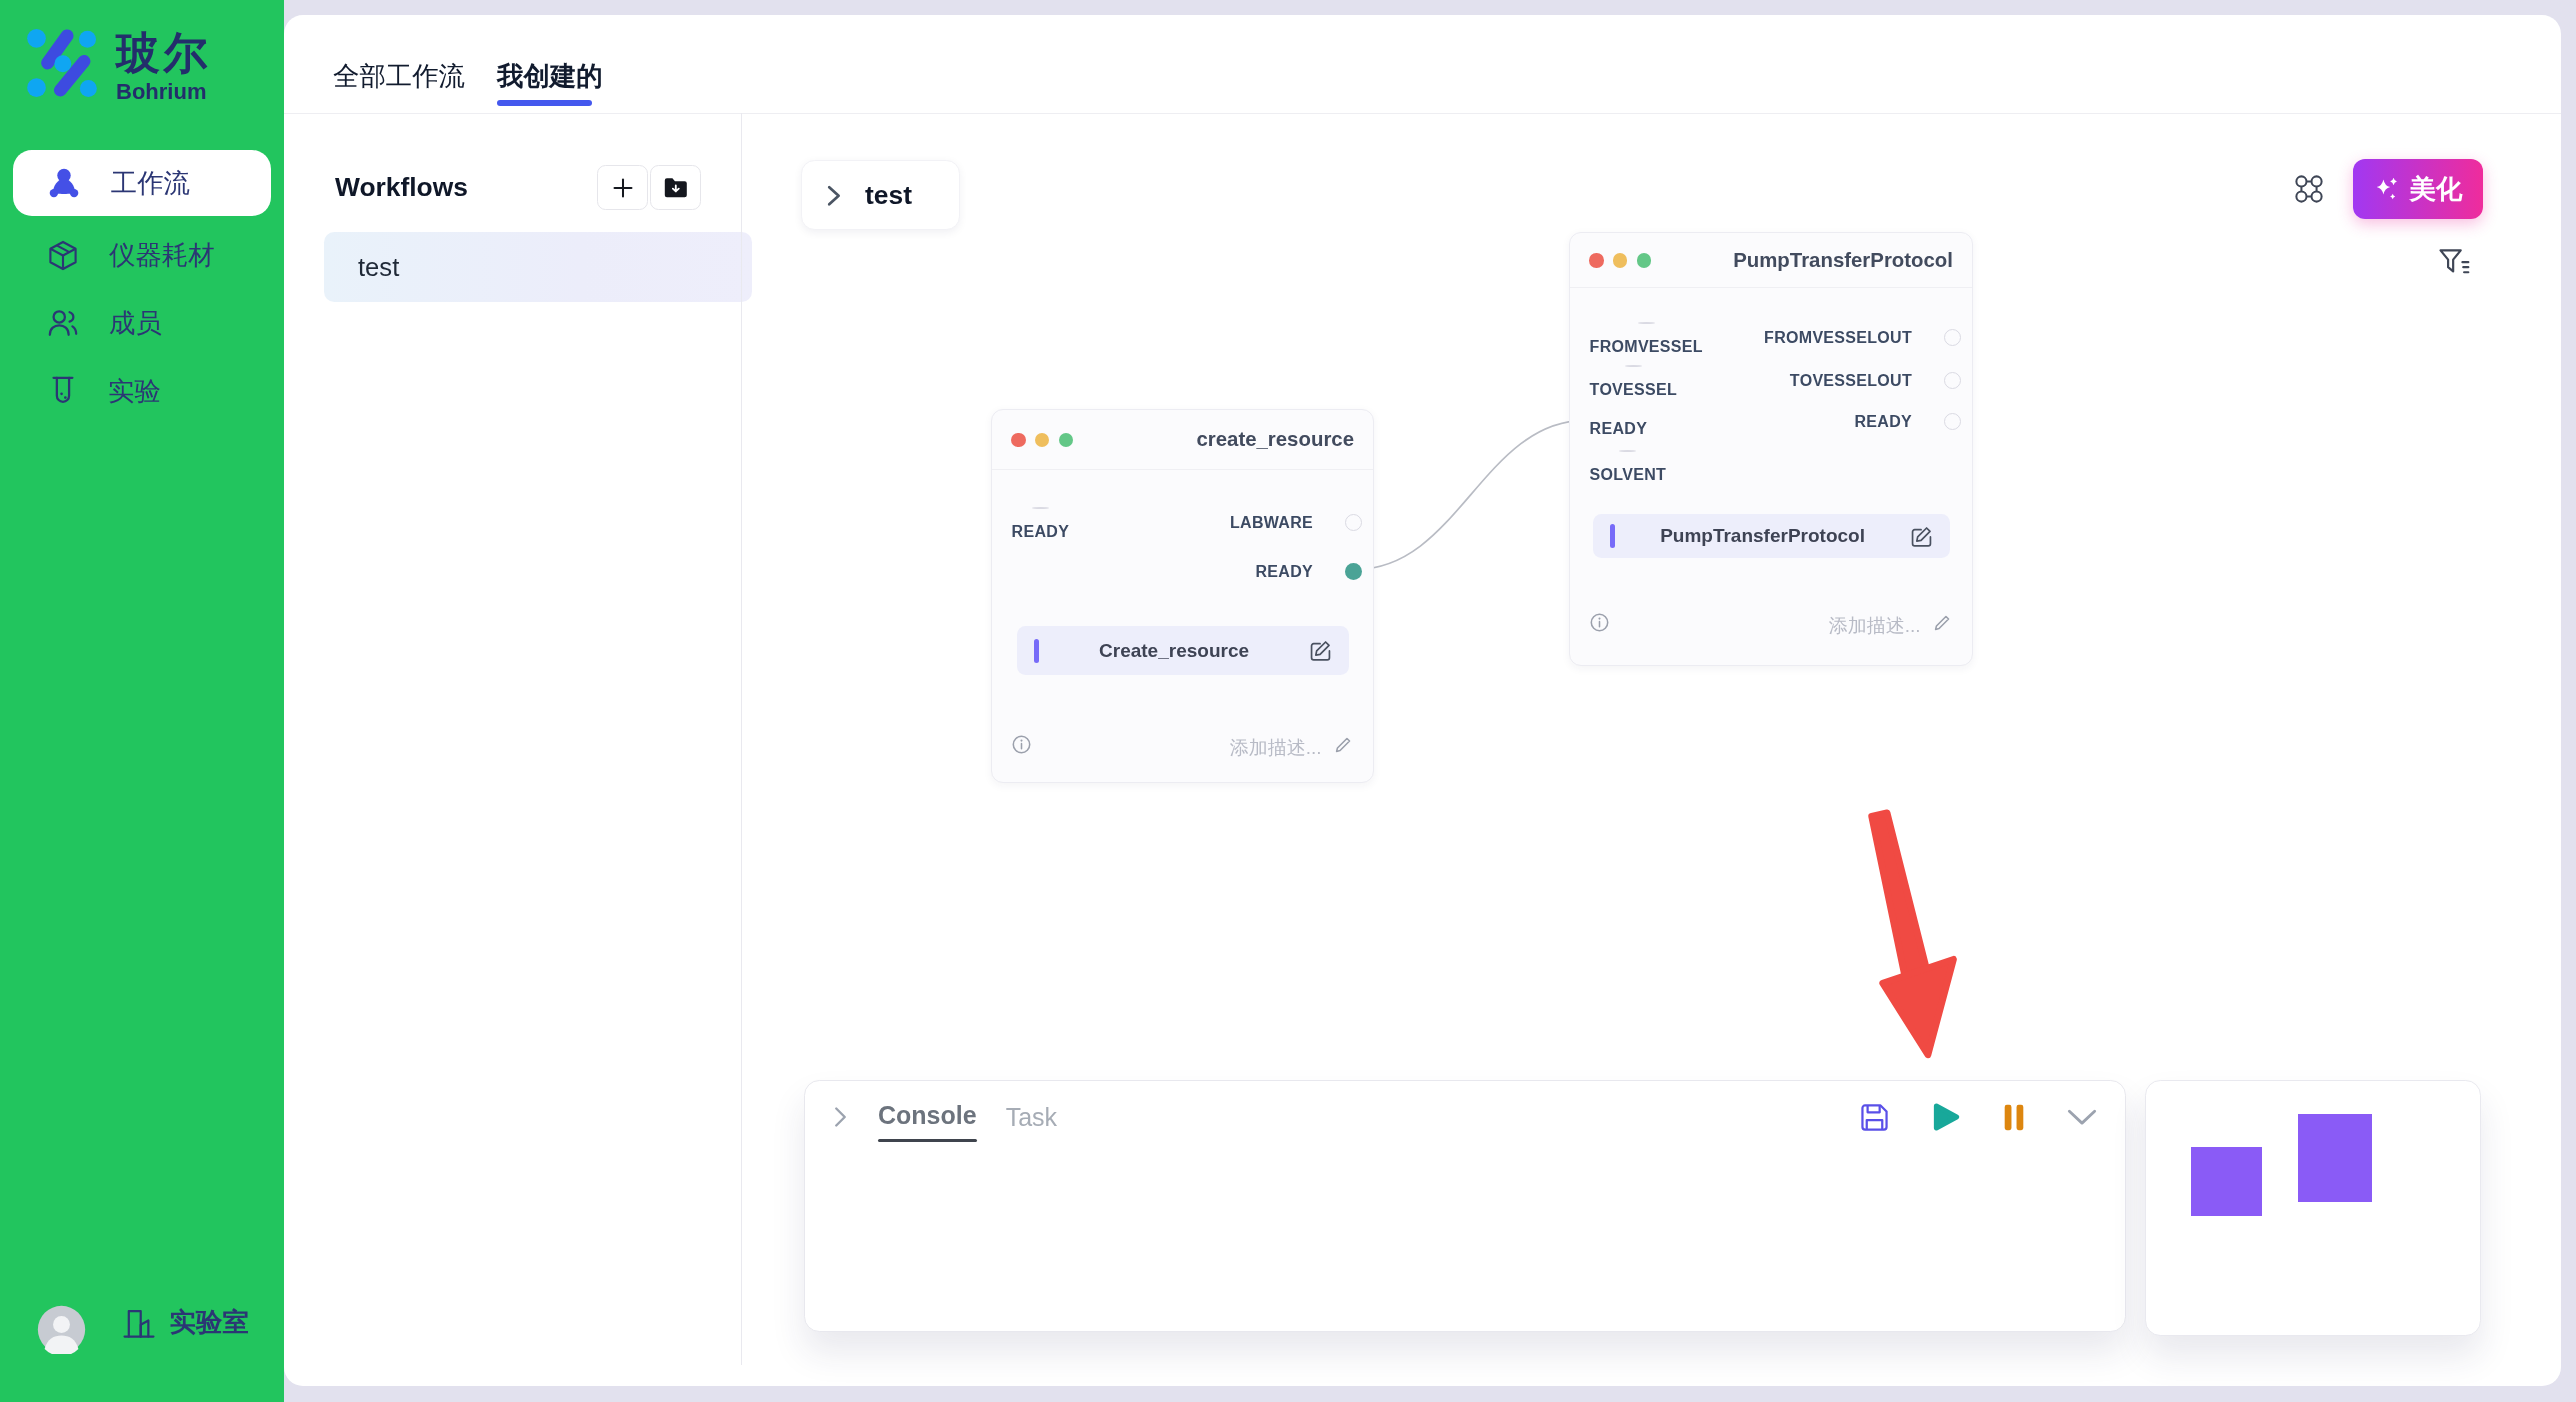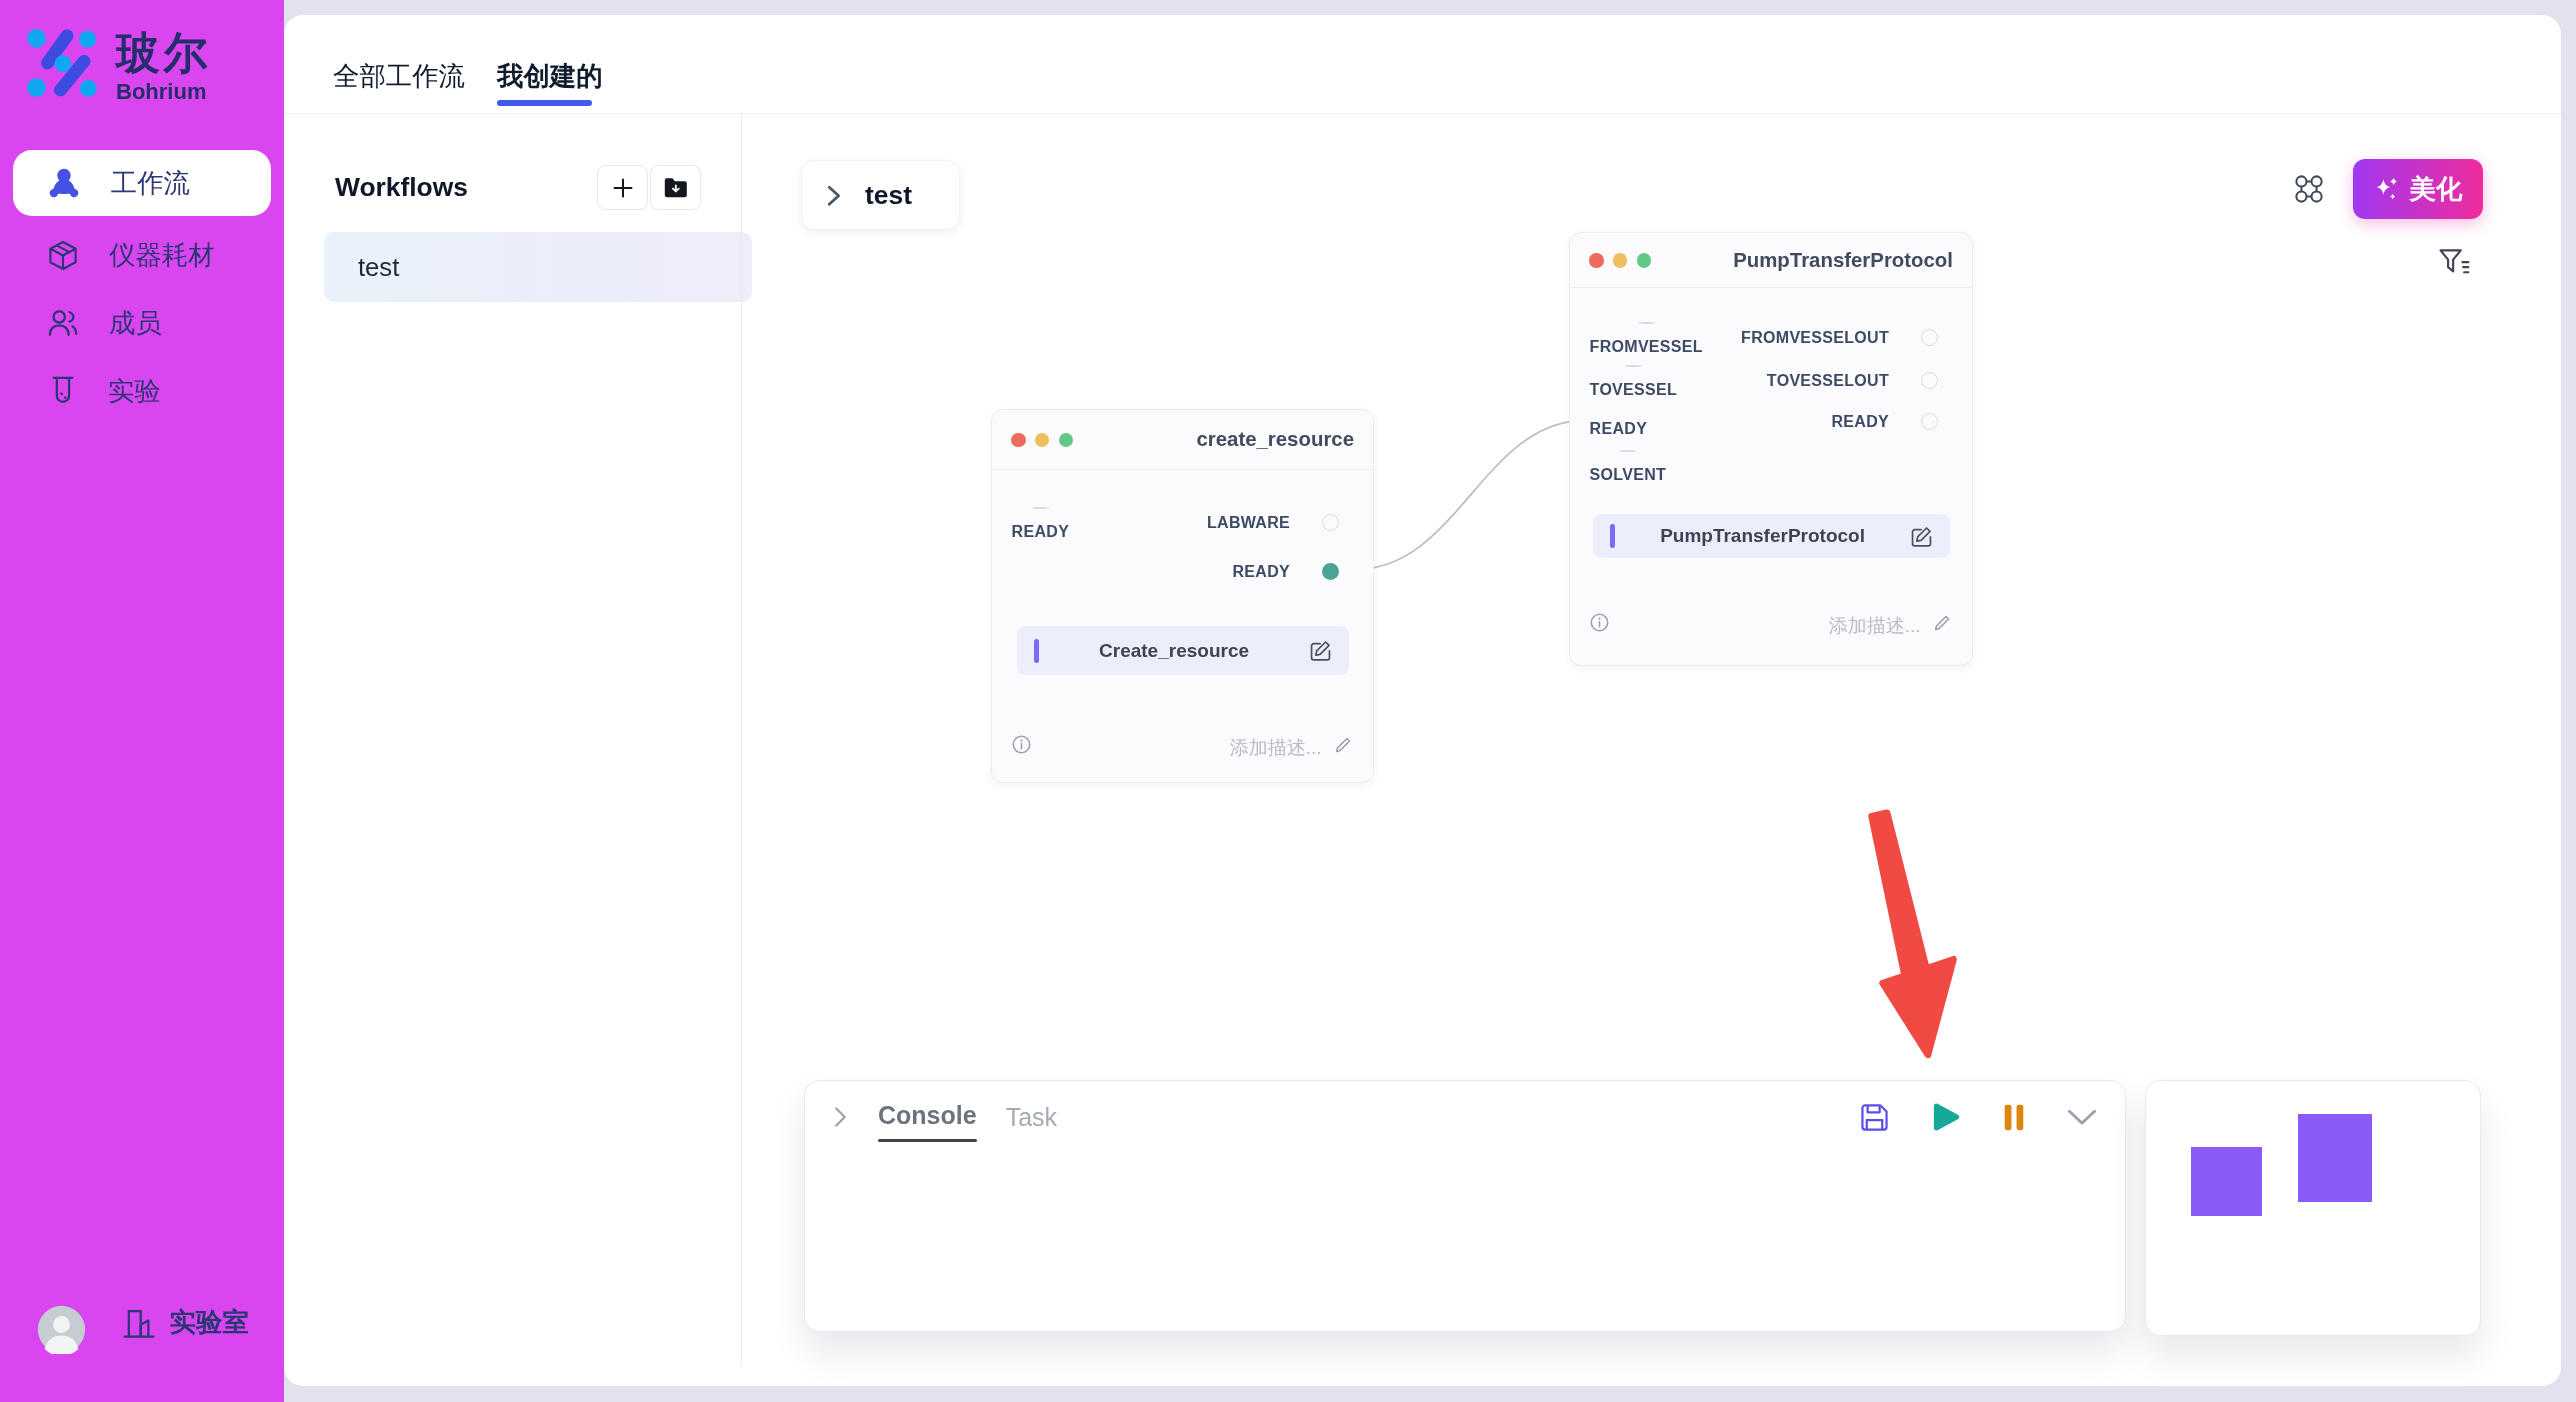--- a/index.html
+++ b/index.html
@@ -8,21 +8,21 @@
     background:#E2E1EE;
     font-family:"Liberation Sans",sans-serif;
     color:#2B3674;
     overflow:hidden;
     position:relative;
   }
   .abs{position:absolute;}
   svg{display:block;}
 
   
-  #sidebar{left:0;top:0;width:284px;height:1402px;background:#d946ef;}
+  #sidebar{left:0;top:0;width:284px;height:1402px;background:#22c55e;}
   .logo-row{left:27px;top:29px;display:flex;align-items:flex-start;gap:19px;}
   .logo-text-zh{font-size:44px;font-weight:700;color:#232E6B;line-height:48px;letter-spacing:3.4px;}
   .logo-text-en{font-size:22px;font-weight:700;color:#232E6B;margin-top:1.7px;}
   .menu{left:0;top:145px;width:284px;}
   .menu-item{position:relative;height:68px;display:flex;align-items:center;padding-left:47px;gap:30px;
     font-size:26.4px;font-weight:500;color:#2B3674;cursor:pointer;}
   .menu-item.active{background:#FFFFFF;border-radius:19px;margin:5.1px 12.8px;height:66px;padding-left:34px;}
   .sidebar-footer{left:37px;top:1305px;display:flex;align-items:flex-start;gap:36px;}
   .lab-row{display:flex;align-items:center;gap:13.6px;font-size:26.4px;font-weight:600;color:#2B3674;}
 
@@ -65,21 +65,21 @@
     box-shadow:0 2.6px 8.5px rgba(30,30,70,.05);}
   .node-header{position:absolute;left:0;top:0;right:0;border-bottom:0.9px solid #EFEFF3;
     display:flex;align-items:center;padding:0 19px;}
   .dots{display:flex;gap:9.4px;}
   .dot{width:14.5px;height:14.5px;border-radius:50%;}
   .dot.r{background:#EE6A5F;} .dot.y{background:#EFBE5D;} .dot.g{background:#63C787;}
   .node-title{margin-left:auto;font-size:20.4px;font-weight:600;color:#424B5E;}
   .portrow{position:absolute;left:0;right:0;height:31px;display:flex;align-items:center;}
   .pgroup{position:absolute;display:flex;align-items:center;gap:13.6px;height:31px;top:0;flex-direction:column;}
   .pgroup.left{left:19.6px;}
-  .pgroup.right{right:34px;flex-direction:row-reverse;gap:32px;}
+  .pgroup.right{right:11px;flex-direction:row-reverse;gap:32px;}
   .pdot{width:17px;height:17px;border-radius:50%;background:#FBFBFD;border:1.7px solid #DADAE3;box-sizing:border-box;}
   .pdot.filled{background:#4AA396;border:none;}
   .plabel{font-size:16px;font-weight:700;color:#3C4A63;letter-spacing:0.3px;}
   .node-pill{position:absolute;background:#EDEEFB;border-radius:8.5px;display:flex;align-items:center;cursor:pointer;}
   .pill-bar{width:5.1px;height:24px;border-radius:2.6px;background:#776BF8;margin-left:17px;}
   .pill-label{flex:1;text-align:center;font-size:19px;font-weight:600;color:#3E4354;}
   .pill-edit{margin-right:17px;}
   .node-footer{position:absolute;left:20.4px;right:20.4px;display:flex;align-items:flex-start;}
   .desc-ph{margin-left:auto;font-size:19px;color:#B8BBC6;margin-right:12px;}
 

